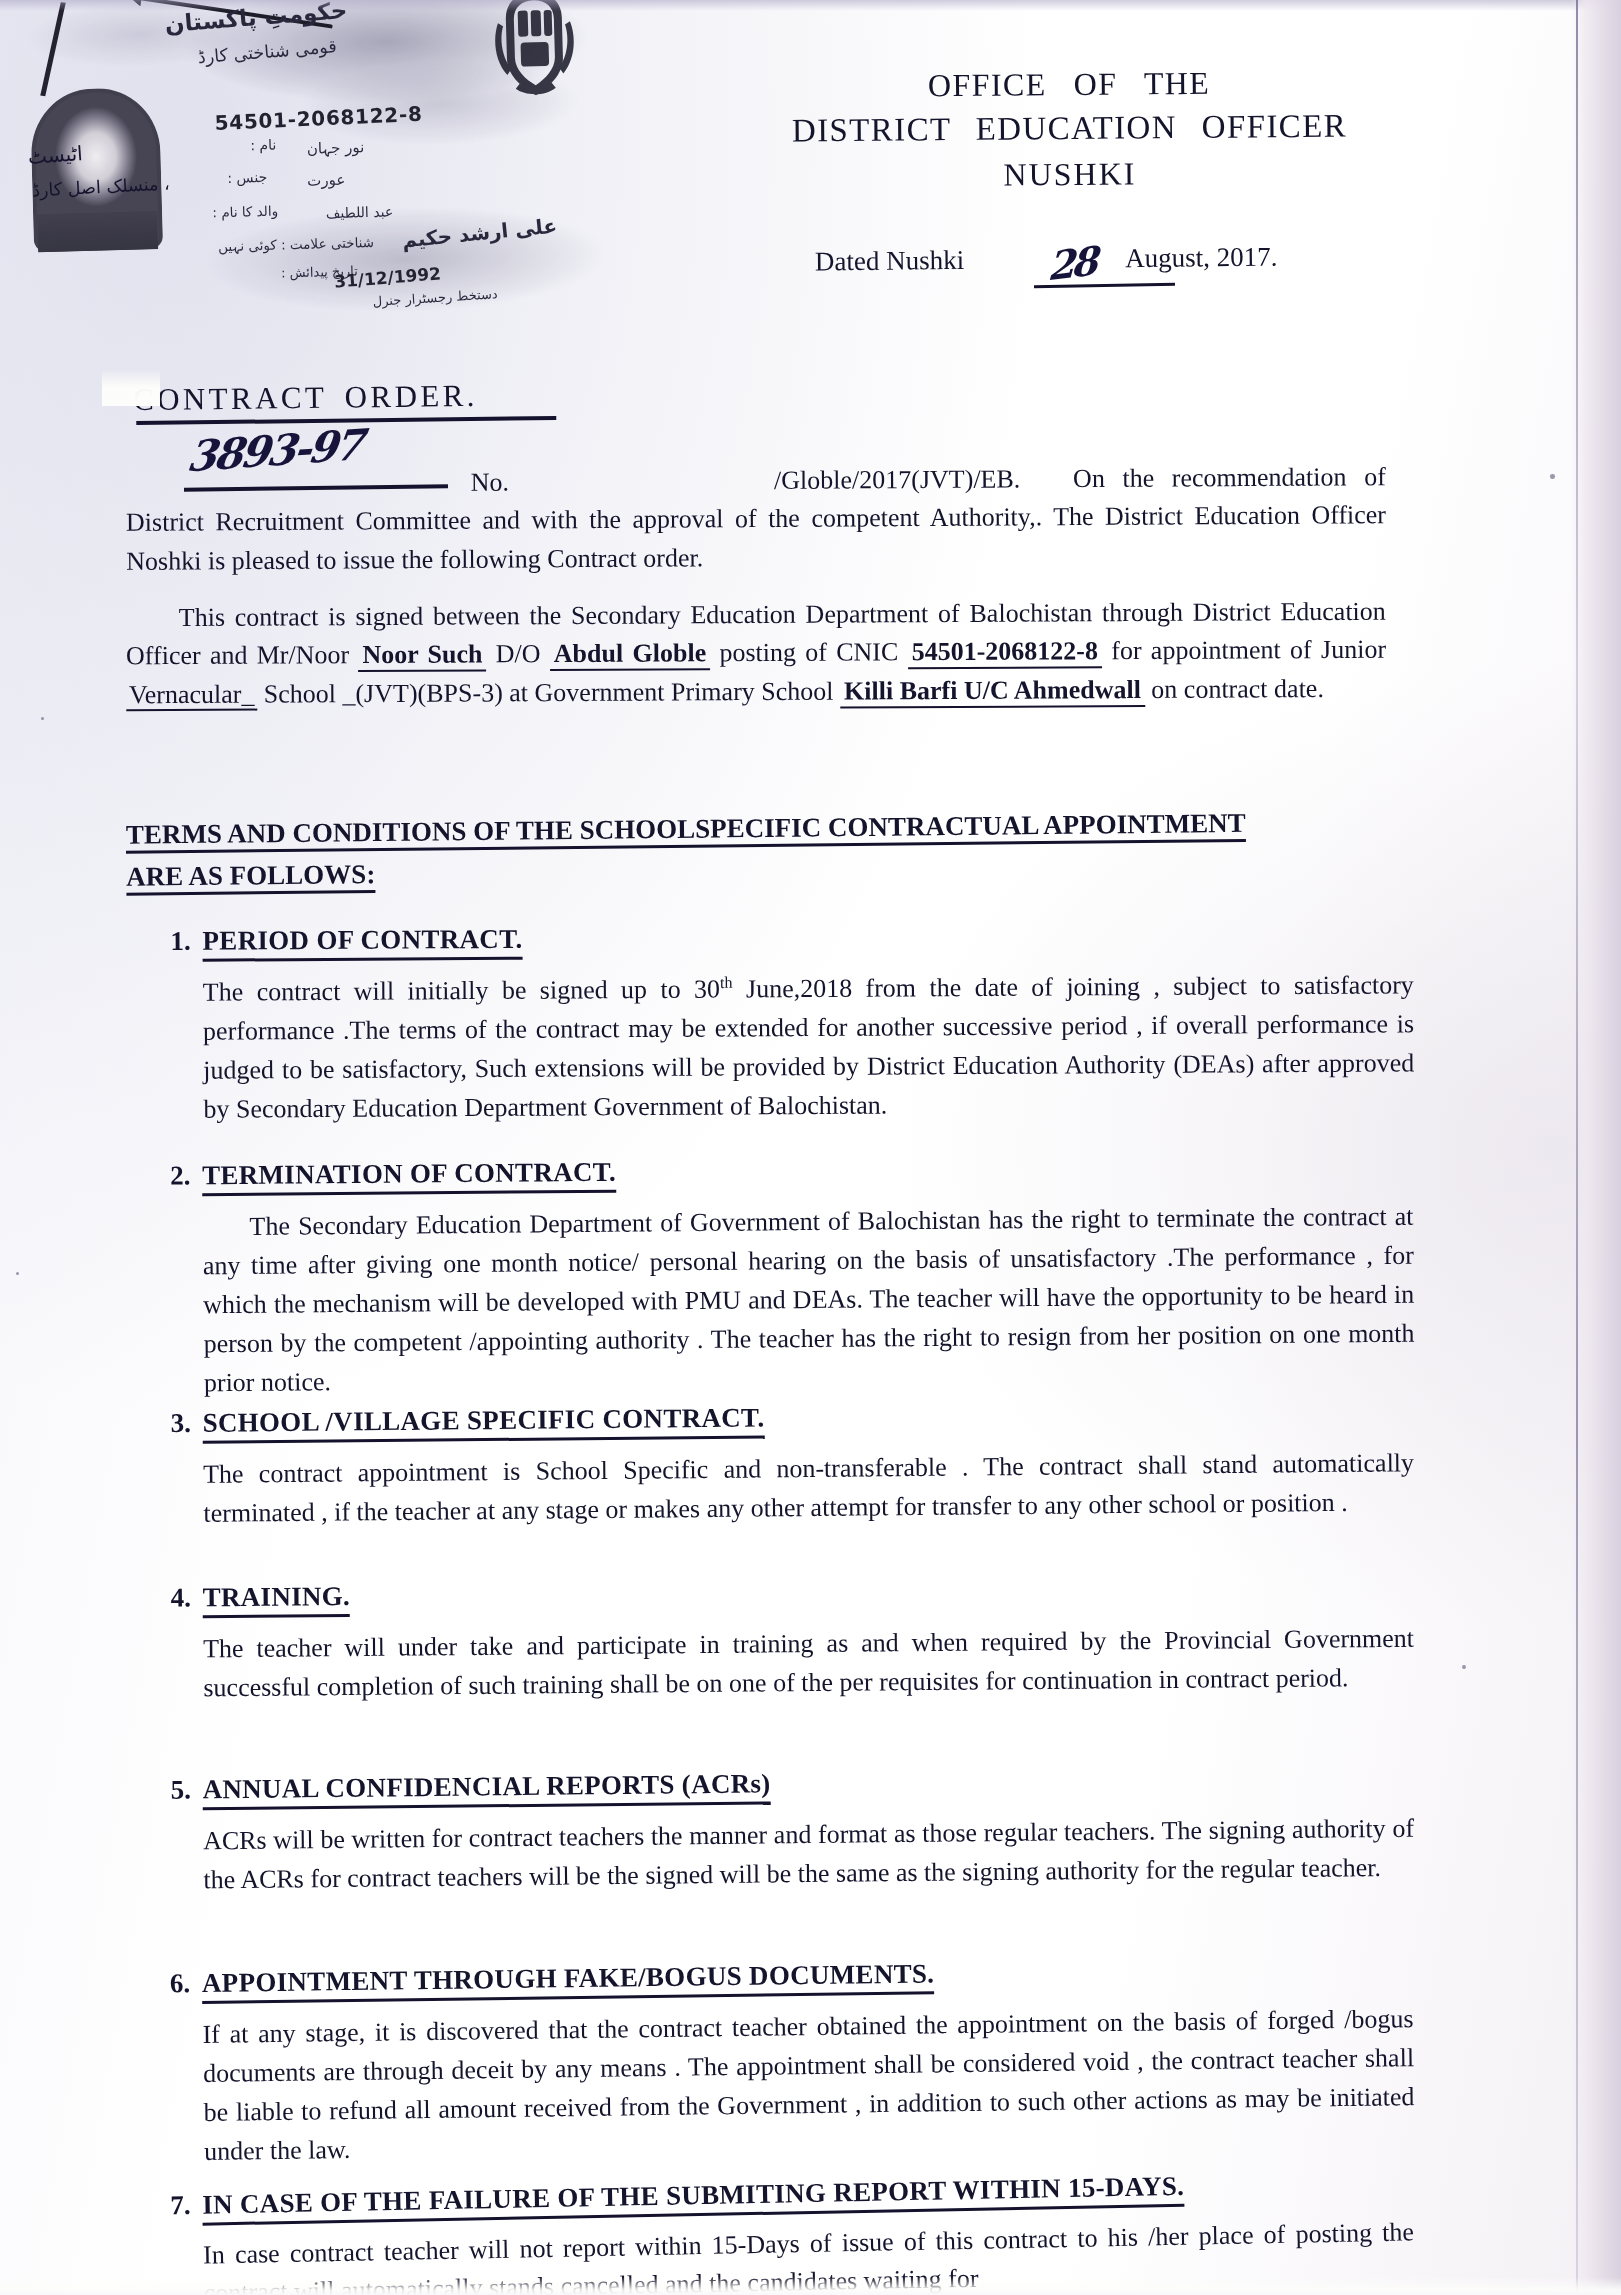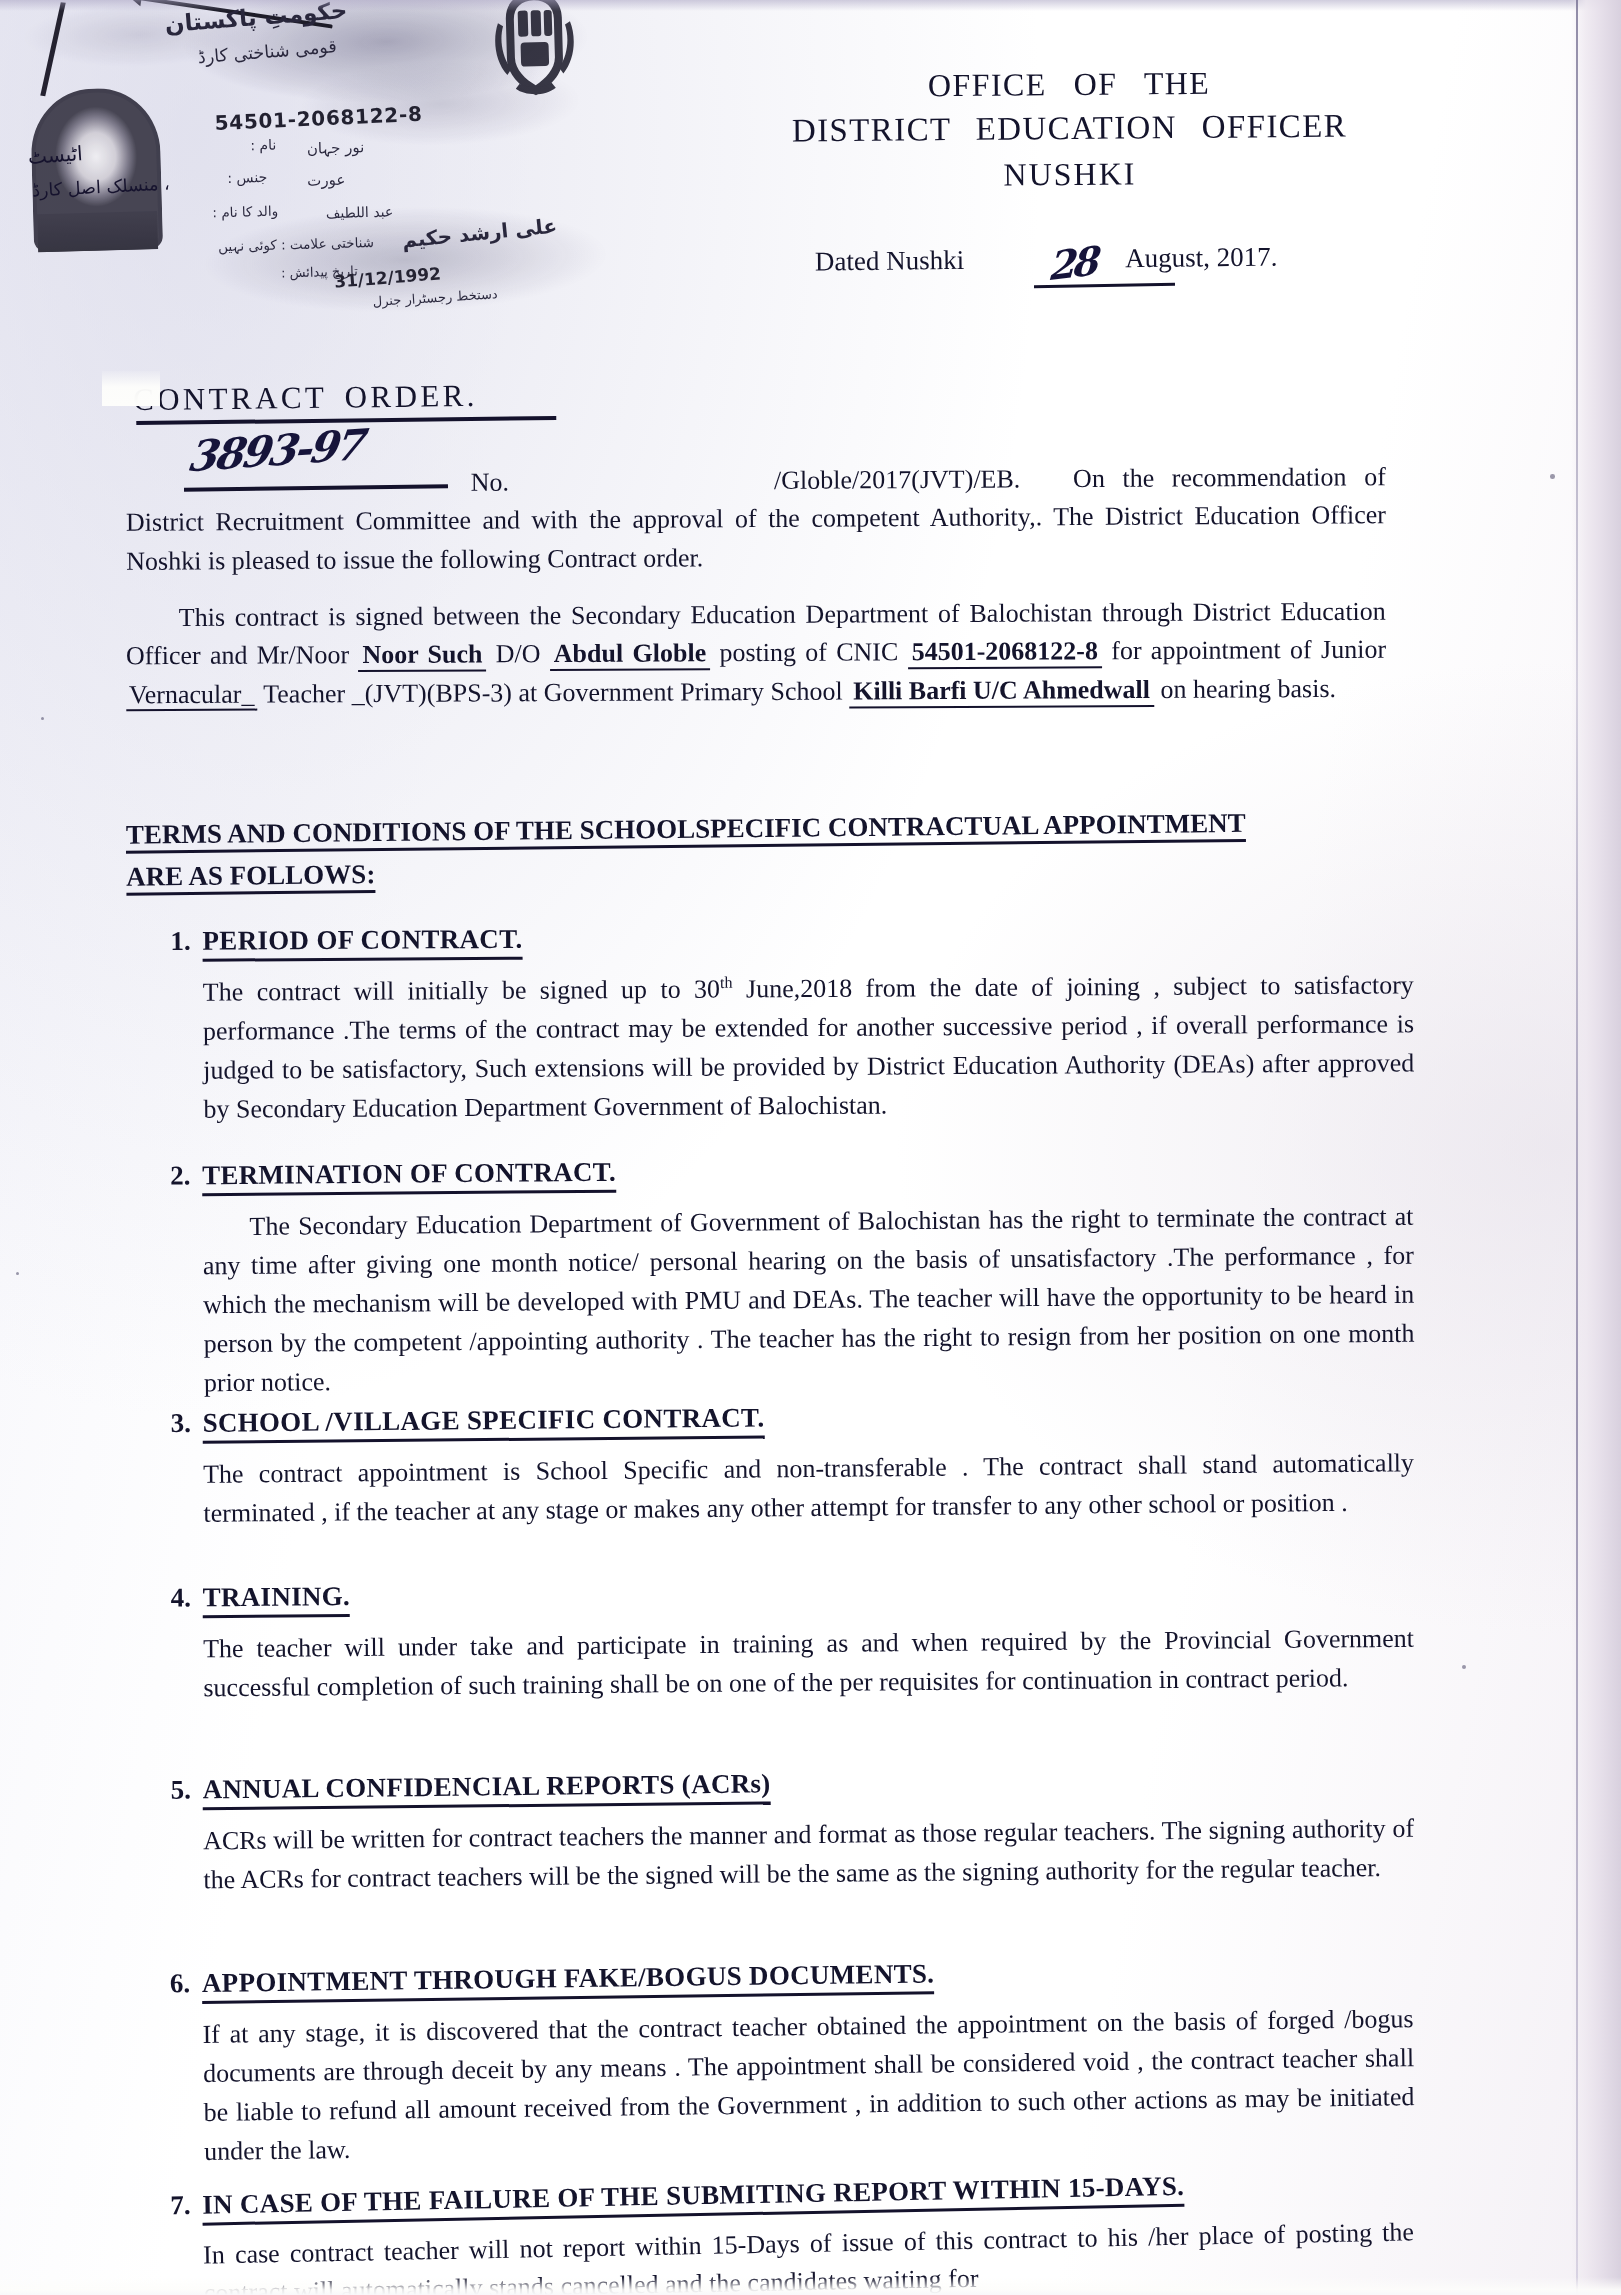--- a/index.html
+++ b/index.html
@@ -361,25 +361,25 @@
   <div class="para" id="p-contract">
     <span>This contract is signed between the Secondary Education Department of Balochistan   through District Education Officer and</span>
     <span>Mr/Noor</span>
     <span class="fill">Noor Such</span>
     <span>D/O</span>
     <span class="fill">Abdul Globle</span>
     <span>posting of CNIC</span>
     <span class="fill">54501-2068122-8</span>
     <span>for appointment of Junior</span>
     <span class="fill-thin">Vernacular_</span>
-    <span>Teacher</span>
+    <span>School</span>
     <span>_(JVT)(BPS-3)</span>
     <span>at Government Primary School</span>
     <span class="fill">Killi  Barfi U/C Ahmedwall</span>
-    <span>on hearing basis.</span>
+    <span>on contract date.</span>
   </div>
 
   <div id="terms-head">
     <span class="u">TERMS AND CONDITIONS OF THE SCHOOLSPECIFIC CONTRACTUAL  APPOINTMENT</span><br>
     <span class="u">ARE AS FOLLOWS:</span>
   </div>
 
   <div class="clause" id="c1">
     <span class="num">1.</span>
     <h3>PERIOD OF CONTRACT.</h3>

